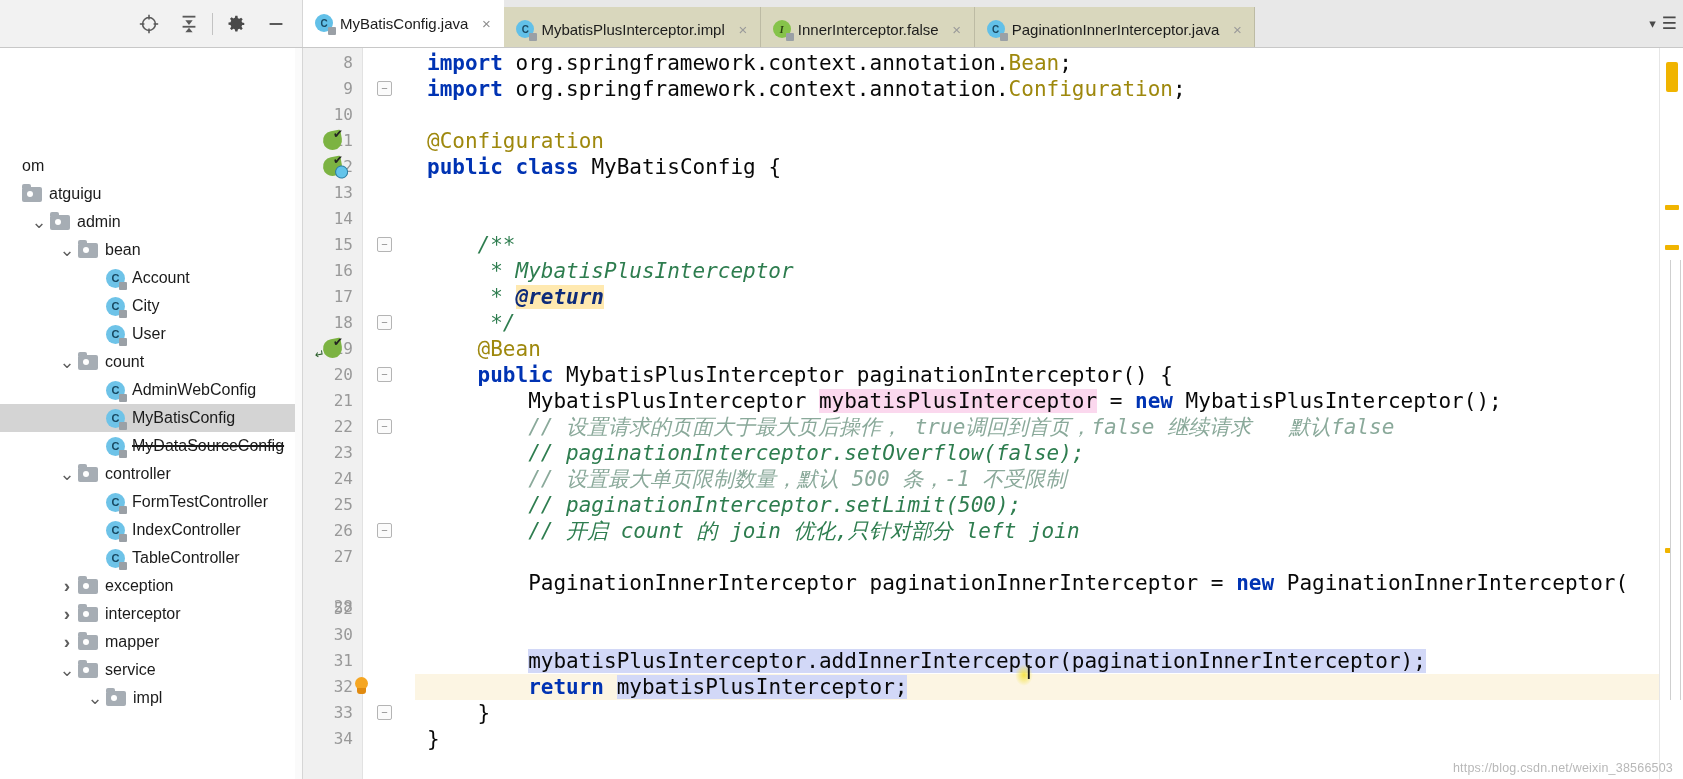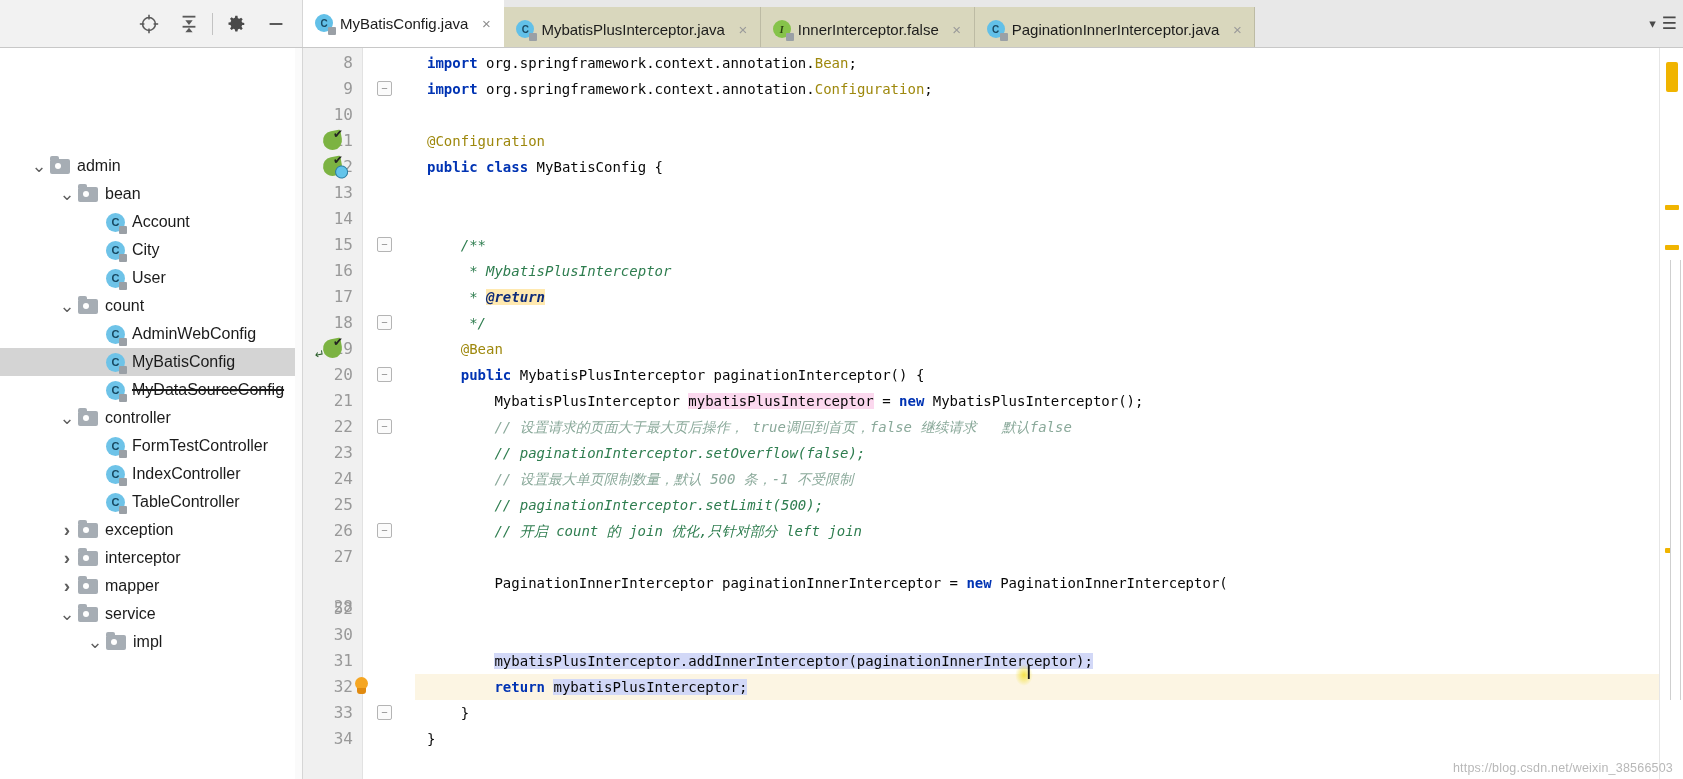--- a/index.html
+++ b/index.html
@@ -139,21 +139,21 @@
   }
 
   .fold{
     position:absolute; left:14px; width:15px; height:15px;
     border:1px solid #b4b4b4; background:#fbfbfb; color:#8a8a8a;
     font-size:11px; line-height:13px; text-align:center; border-radius:2px;
   }
 
   .codeline{
     position:absolute; left:0; height:26px; line-height:26px;
-    font-family:"DejaVu Sans Mono", monospace; font-size:14px;
+    font-family:"DejaVu Sans Mono", monospace; font-size:21px;
     white-space:pre; color:#080808;
   }
   .caretrow{
     position:absolute; left:0; right:0; height:26px; background:#fcf5e3;
   }
 
   .kw{ color:#0033b3; font-weight:bold; }
   .ann{ color:#9e880d; }
   .cmt{ color:#2e7d4f; font-style:italic; }
   .cmt-dim{ color:#8aa99a; font-style:italic; }
@@ -227,21 +227,21 @@
 
     <div class="tabs-pane">
       <div class="tabstrip" id="tabstrip">
           <div class="tab active">
             <span class="cls-ico c">C</span>
             <span>MyBatisConfig.java</span>
             <span class="tclose">×</span>
           </div>
           <div class="tab">
             <span class="cls-ico c">C</span>
-            <span>MybatisPlusInterceptor.java</span>
+            <span>MybatisPlusInterceptor.impl</span>
             <span class="tclose">×</span>
           </div>
           <div class="tab">
             <span class="cls-ico i">I</span>
             <span>InnerInterceptor.false</span>
             <span class="tclose">×</span>
           </div>
           <div class="tab">
             <span class="cls-ico c">C</span>
             <span>PaginationInnerInterceptor.java</span>
@@ -253,20 +253,31 @@
         <span style="font-size:17px;">☰</span>
       </div>
     </div>
   </div>
 
   <div class="mainrow">
 
     <div class="sidebar">
       <div class="sb-blank"></div>
       <div id="treeholder">
+          <div class="trow">
+            <div style="width: 0px; flex: 0 0 0px;"></div>
+            <div class="arrow"></div>
+            <span>om</span>
+          </div>
+          <div class="trow">
+            <div style="width: 0px; flex: 0 0 0px;"></div>
+            <div class="arrow"></div>
+            <span class="folder"></span>
+            <span>atguigu</span>
+          </div>
           <div class="trow">
             <div style="width: 28px; flex: 0 0 28px;"></div>
             <div class="arrow" style="font-size: 18px; line-height: 10px;">⌄</div>
             <span class="folder"></span>
             <span>admin</span>
           </div>
           <div class="trow">
             <div style="width: 56px; flex: 0 0 56px;"></div>
             <div class="arrow" style="font-size: 18px; line-height: 10px;">⌄</div>
             <span class="folder"></span>

